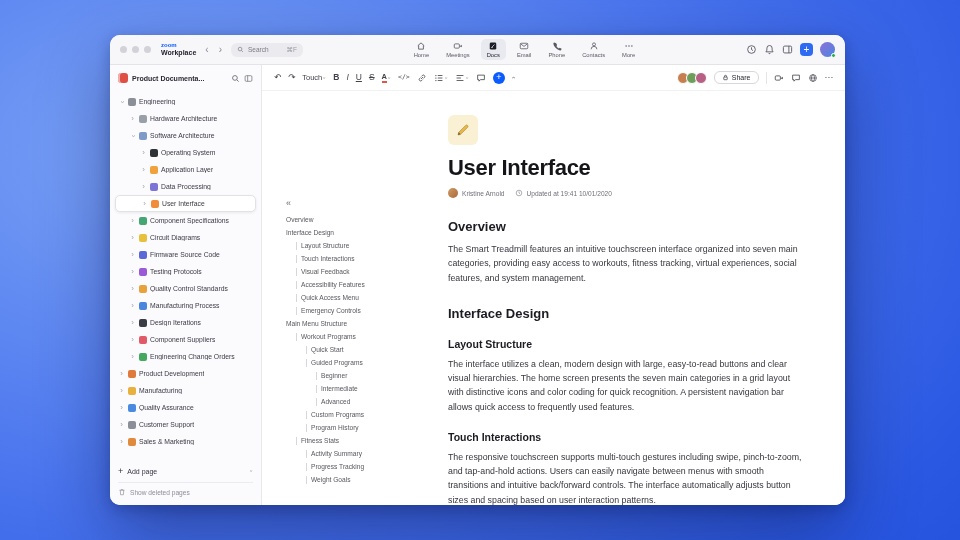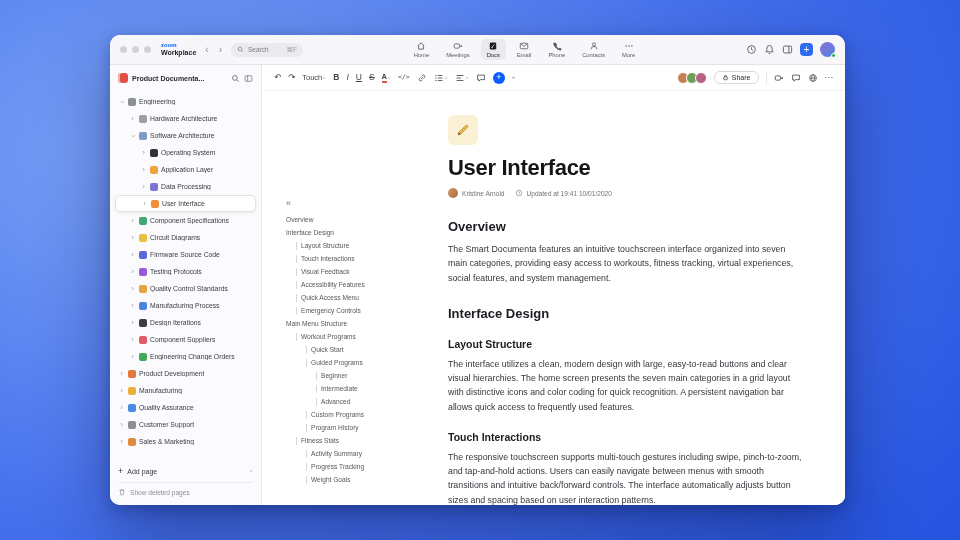--- a/index.html
+++ b/index.html
@@ -572,21 +572,21 @@
               <span class="bcl">
                 <svg viewBox="0 0 16 16" fill="none" stroke="currentColor" stroke-width="1.4">
                     <circle cx="8" cy="8" r="5.6"></circle>
                     <path d="M8 4.8V8l2.2 1.6"></path>
                   </svg>
               </span>
               <span>Updated at 19:41 10/01/2020</span>
             </div>
             <div>
                 <h2>Overview</h2>
-                <p>The Smart Documenta features an intuitive touchscreen interface organized into seven main categories, providing easy access to workouts, fitness tracking, virtual experiences, social features, and system management.</p>
+                <p>The Smart Treadmill features an intuitive touchscreen interface organized into seven main categories, providing easy access to workouts, fitness tracking, virtual experiences, social features, and system management.</p>
                 <h2>Interface Design</h2>
                 <h3>Layout Structure</h3>
                 <p>The interface utilizes a clean, modern design with large, easy-to-read buttons and clear visual hierarchies. The home screen presents the seven main categories in a grid layout with distinctive icons and color coding for quick recognition. A persistent navigation bar allows quick access to frequently used features.</p>
                 <h3>Touch Interactions</h3>
                 <p>The responsive touchscreen supports multi-touch gestures including swipe, pinch-to-zoom, and tap-and-hold actions. Users can easily navigate between menus with smooth transitions and intuitive back/forward controls. The interface automatically adjusts button sizes and spacing based on user interaction patterns.</p>
               </div>
           </div>
 
         </div>
       </div>

